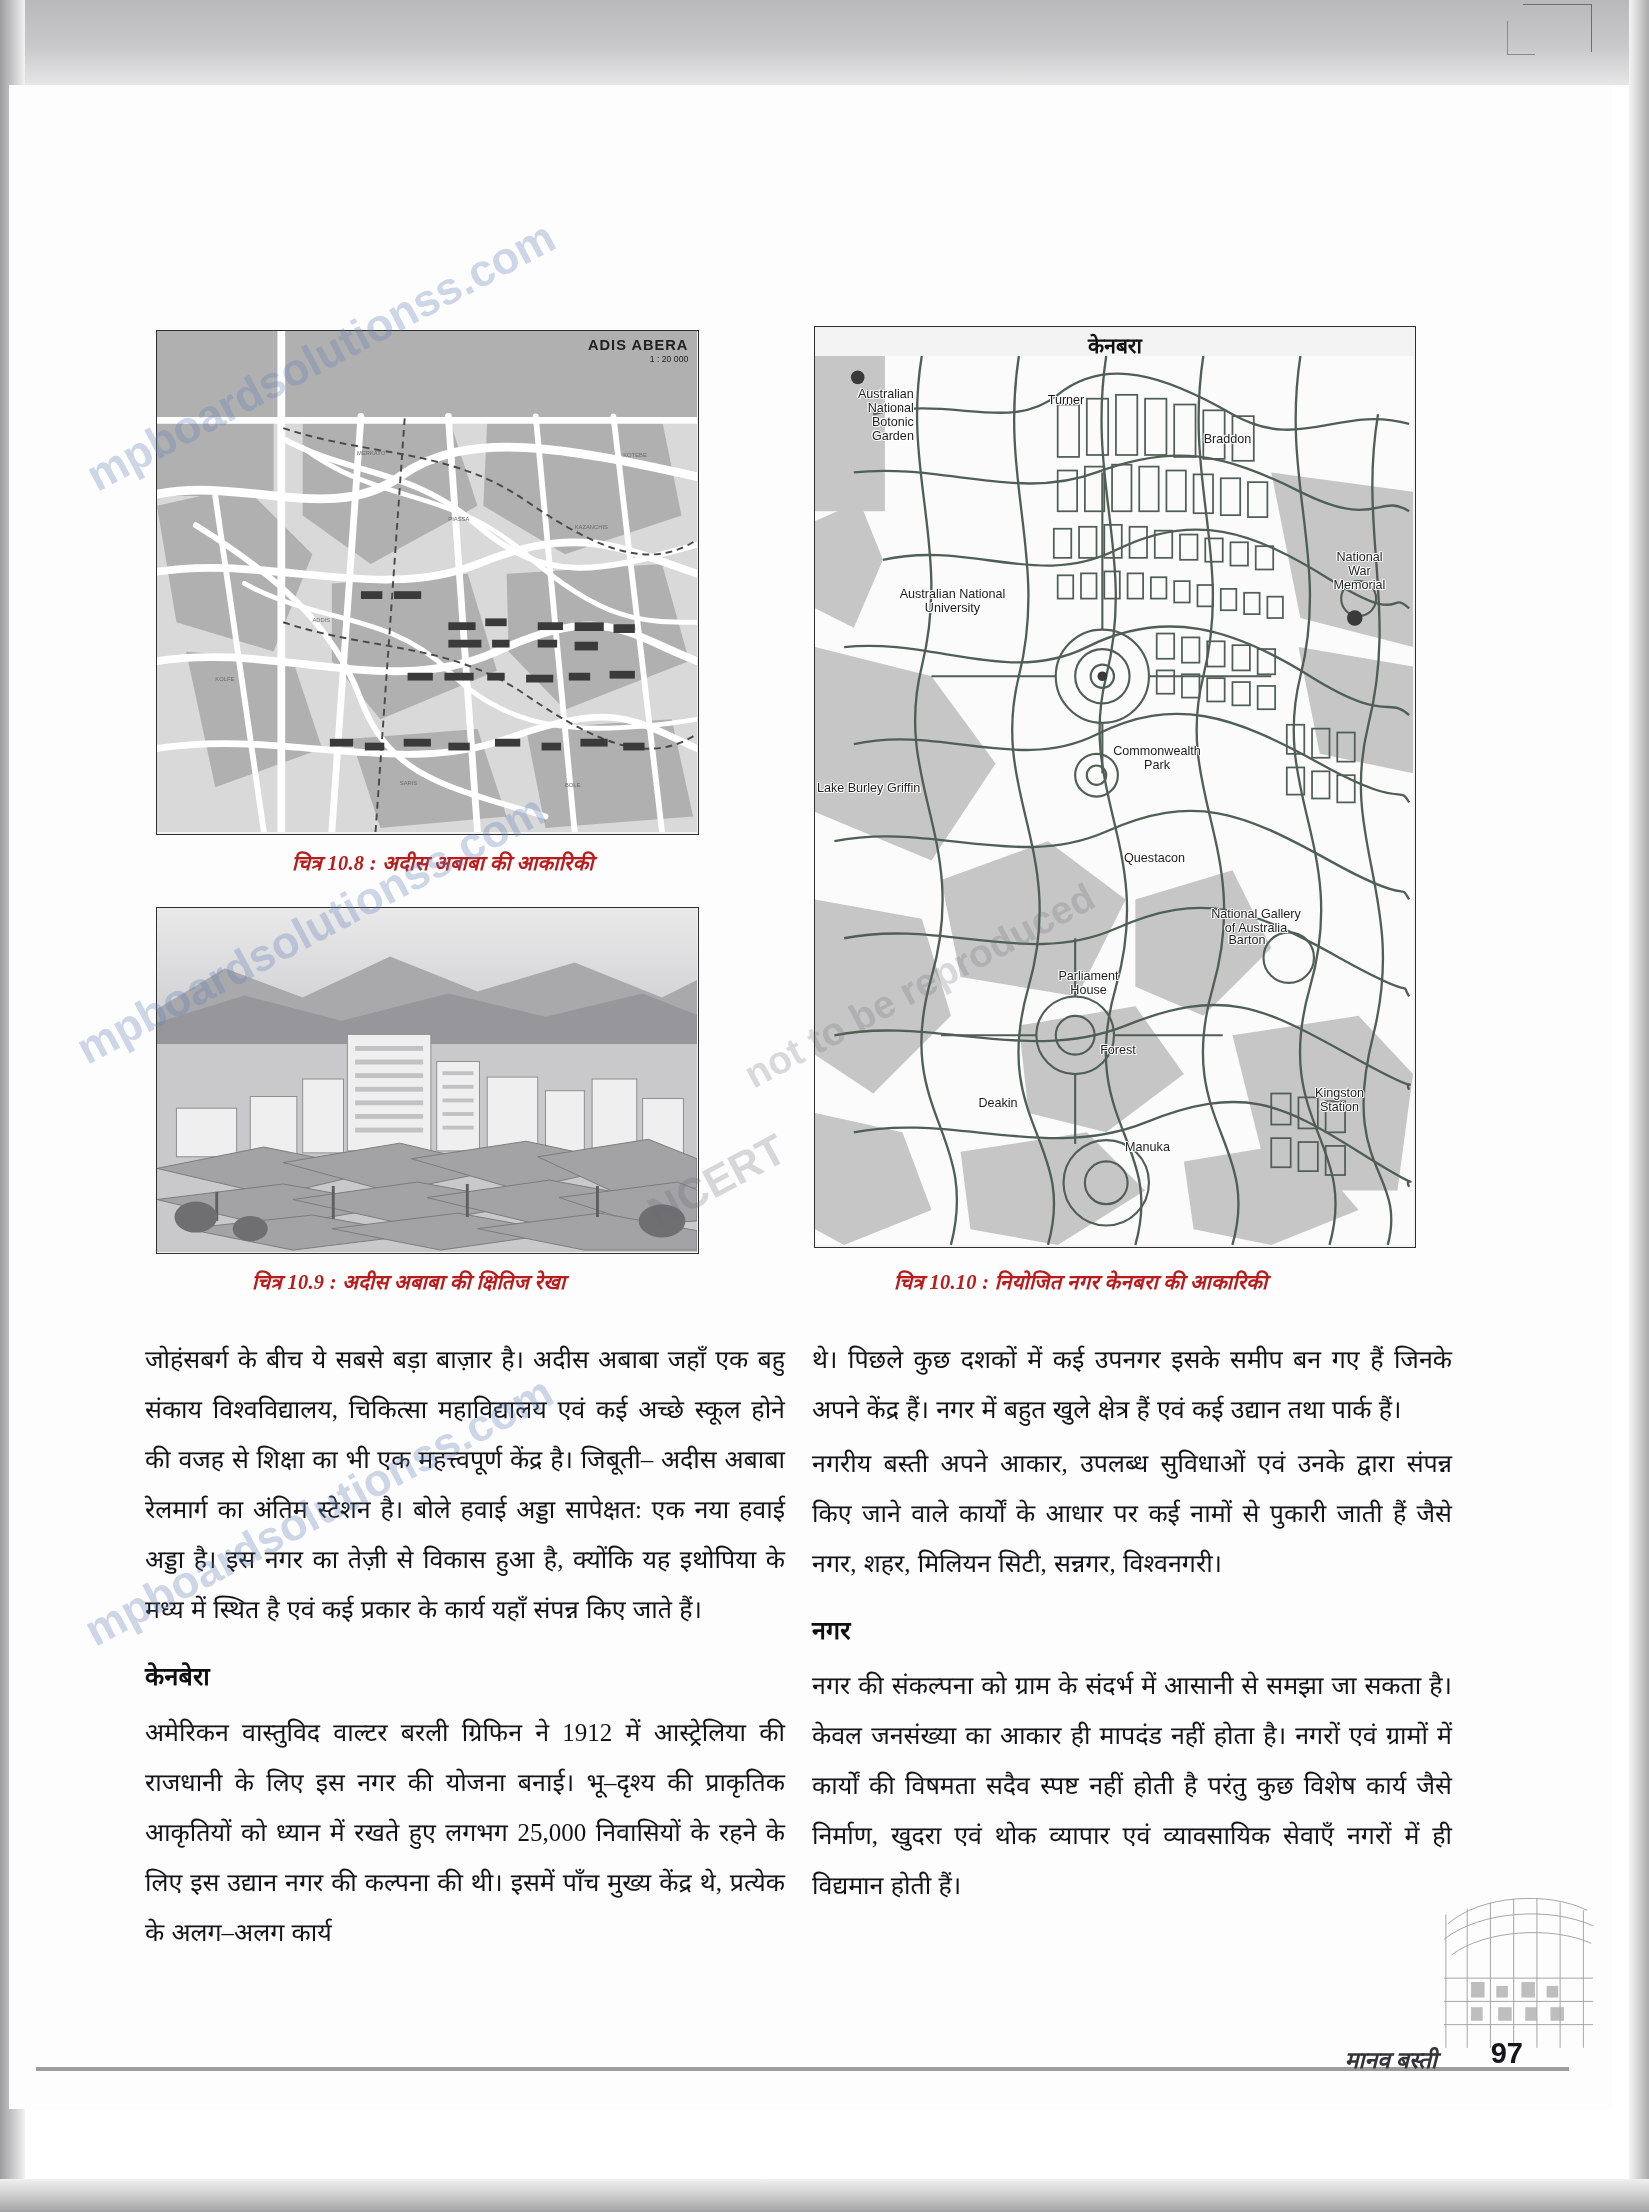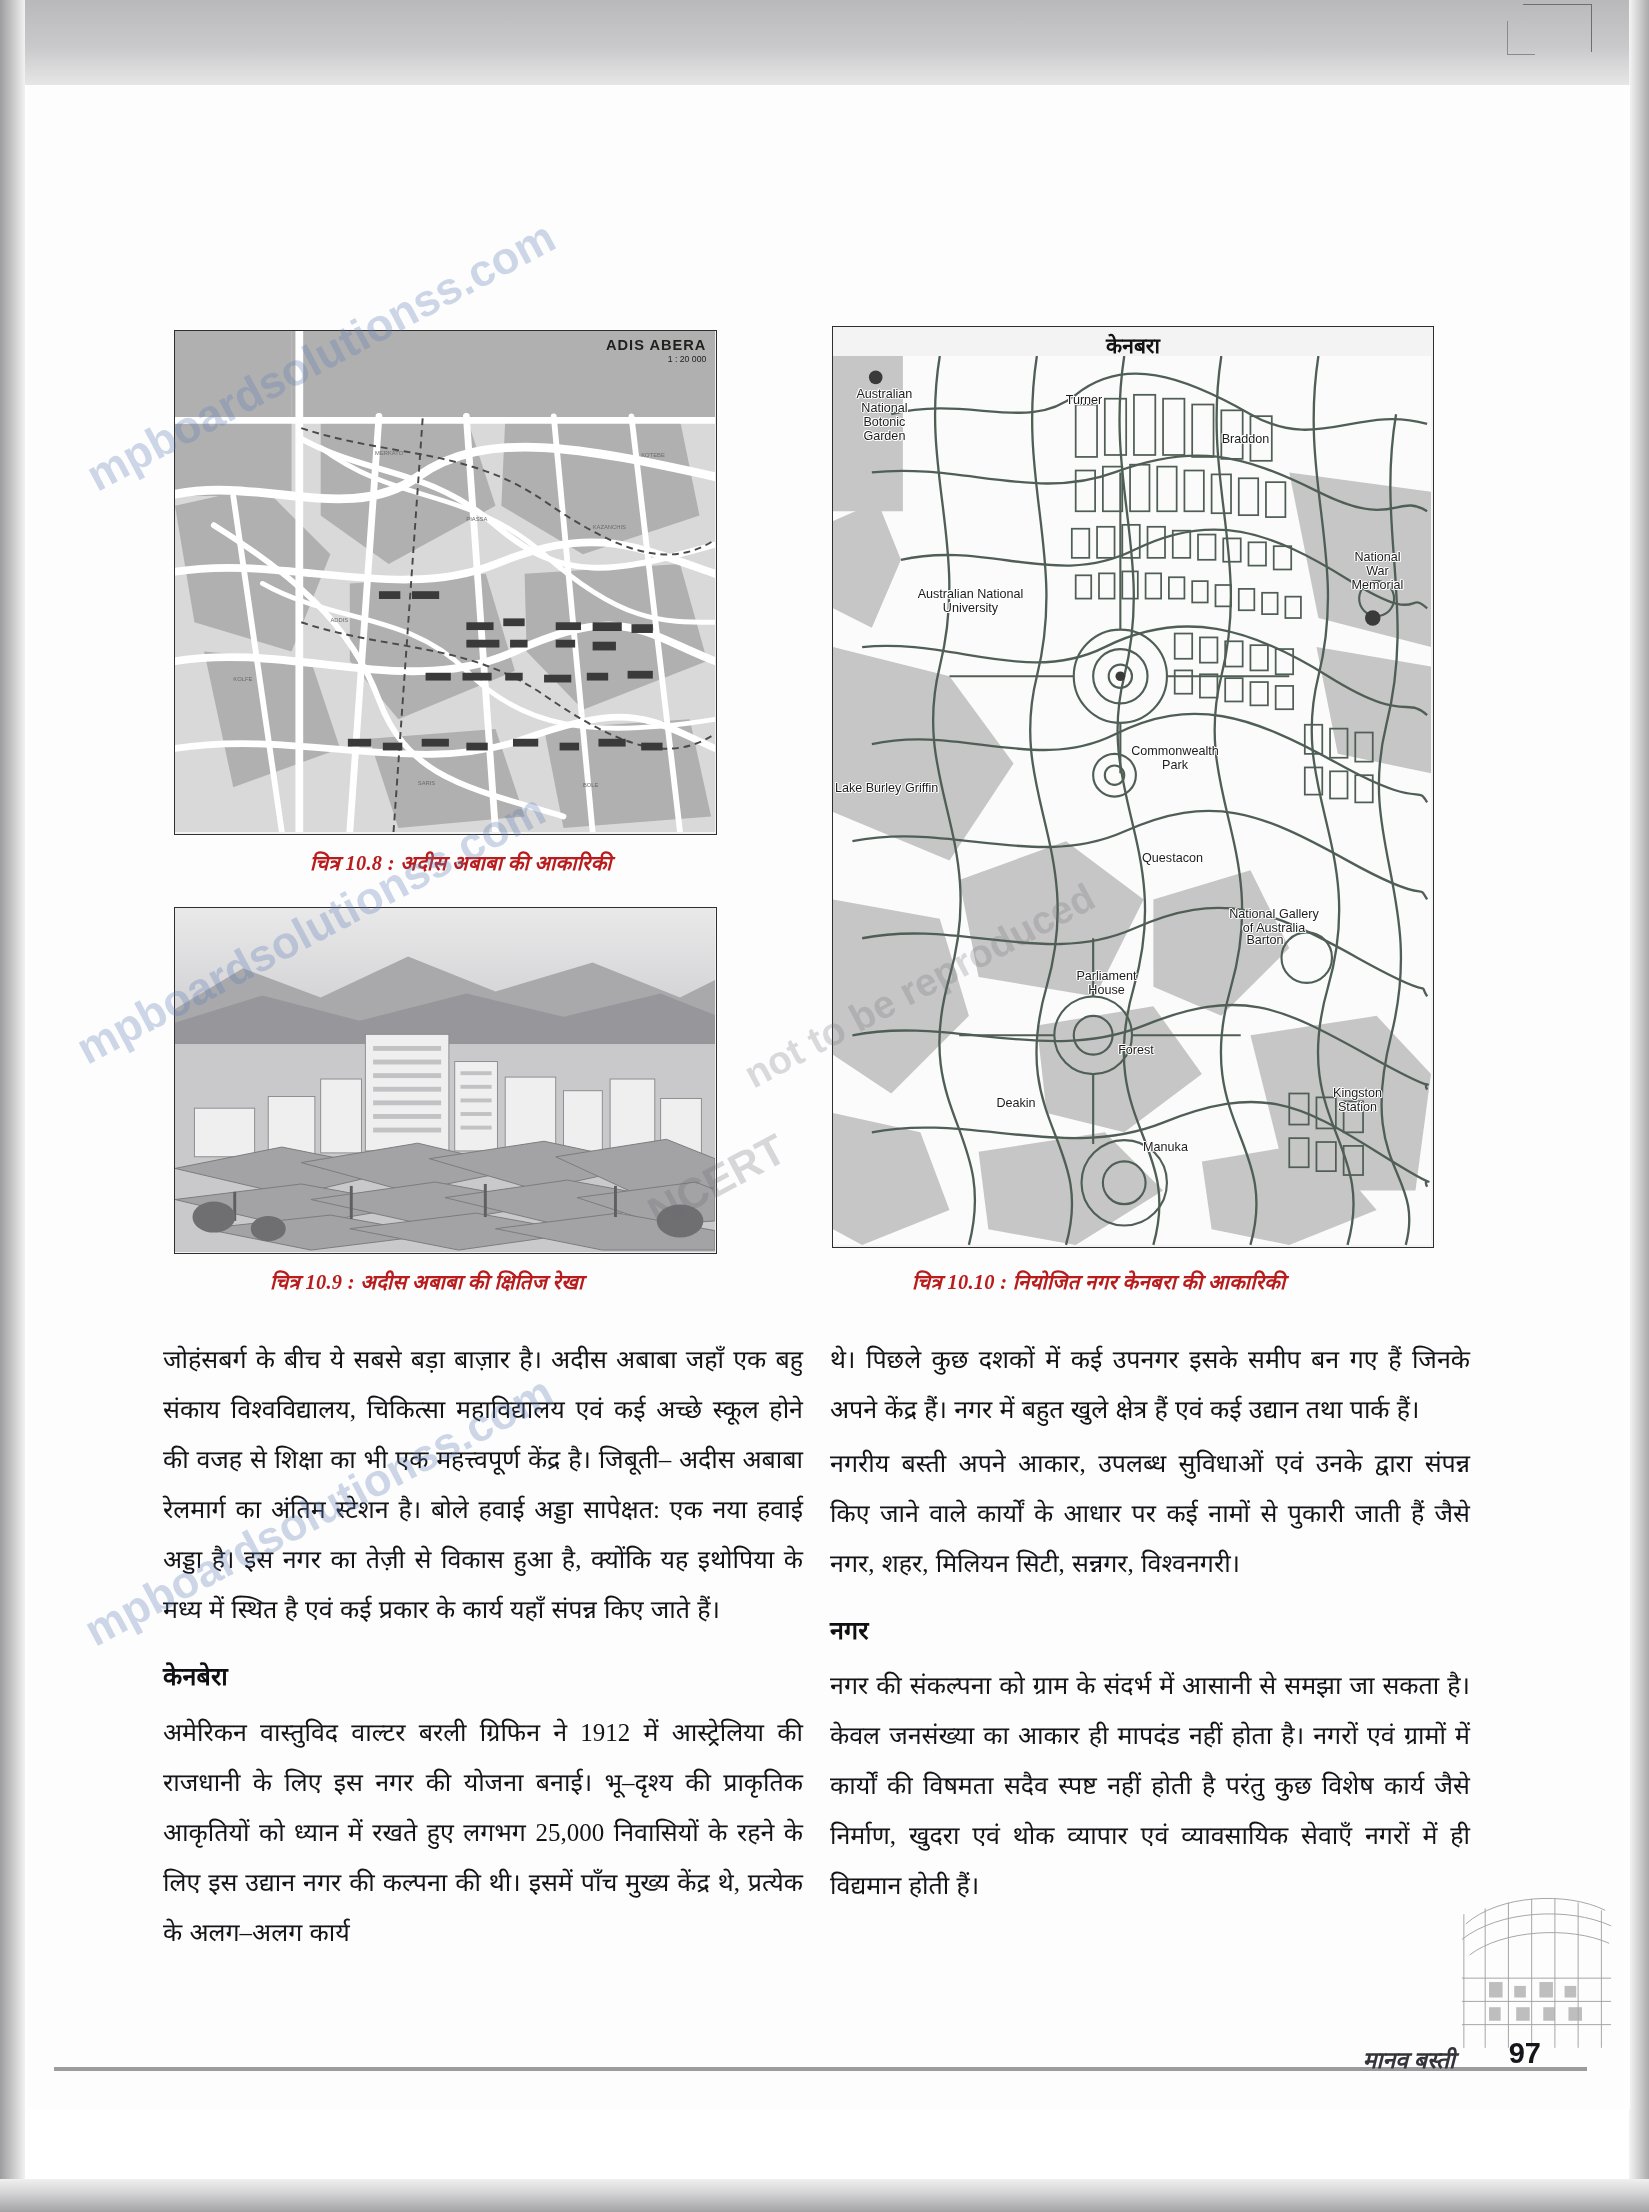--- a/index.html
+++ b/index.html
@@ -56,21 +56,21 @@
   .corner-tr2 {
     right: 115px; top: 21.3px;
     width: 27px; height: 33px;
     border-right: none; border-top: none;
     border-color: #8a8a8c;
   }
 
   
   .sheet {
     position: absolute;
-    left: 27px; top: 85px;
+    left: 9px; top: 85px;
     width: 1603px; height: 2024px;
     background: #fdfdfd;
   }
 
   
   .fig {
     position: absolute;
     box-sizing: border-box;
     border: 1.9px solid #2f2f2f;
     overflow: hidden;
@@ -497,21 +497,21 @@
           <rect x="498" y="810" width="20" height="30"></rect>
           <rect x="526" y="814" width="20" height="30"></rect>
         </g>
         <g fill="#3a3a3a">
           <circle cx="44" cy="22" r="7"></circle>
           <circle cx="556" cy="270" r="8"></circle>
           <circle cx="296" cy="330" r="5"></circle>
         </g>
       </svg>
 
-      <span class="cmap-label" style="left:3.9px;  top:60px;  width:95px;  text-align:center;">Australian
+      <span class="cmap-label" style="left:3.9px;  top:60px;  width:95px;  text-align:right;">Australian
 National
 Botonic
 Garden</span>
       <span class="cmap-label" style="left:212px; top:66px;  width:78px;">Turner</span>
       <span class="cmap-label" style="left:369px; top:105px; width:87px;">Braddon</span>
       <span class="cmap-label" style="left:497px; top:223px; width:95px;">National
 War
 Memorial</span>
       <span class="cmap-label" style="left:60px;  top:260px; width:155px;">Australian National
 University</span>

